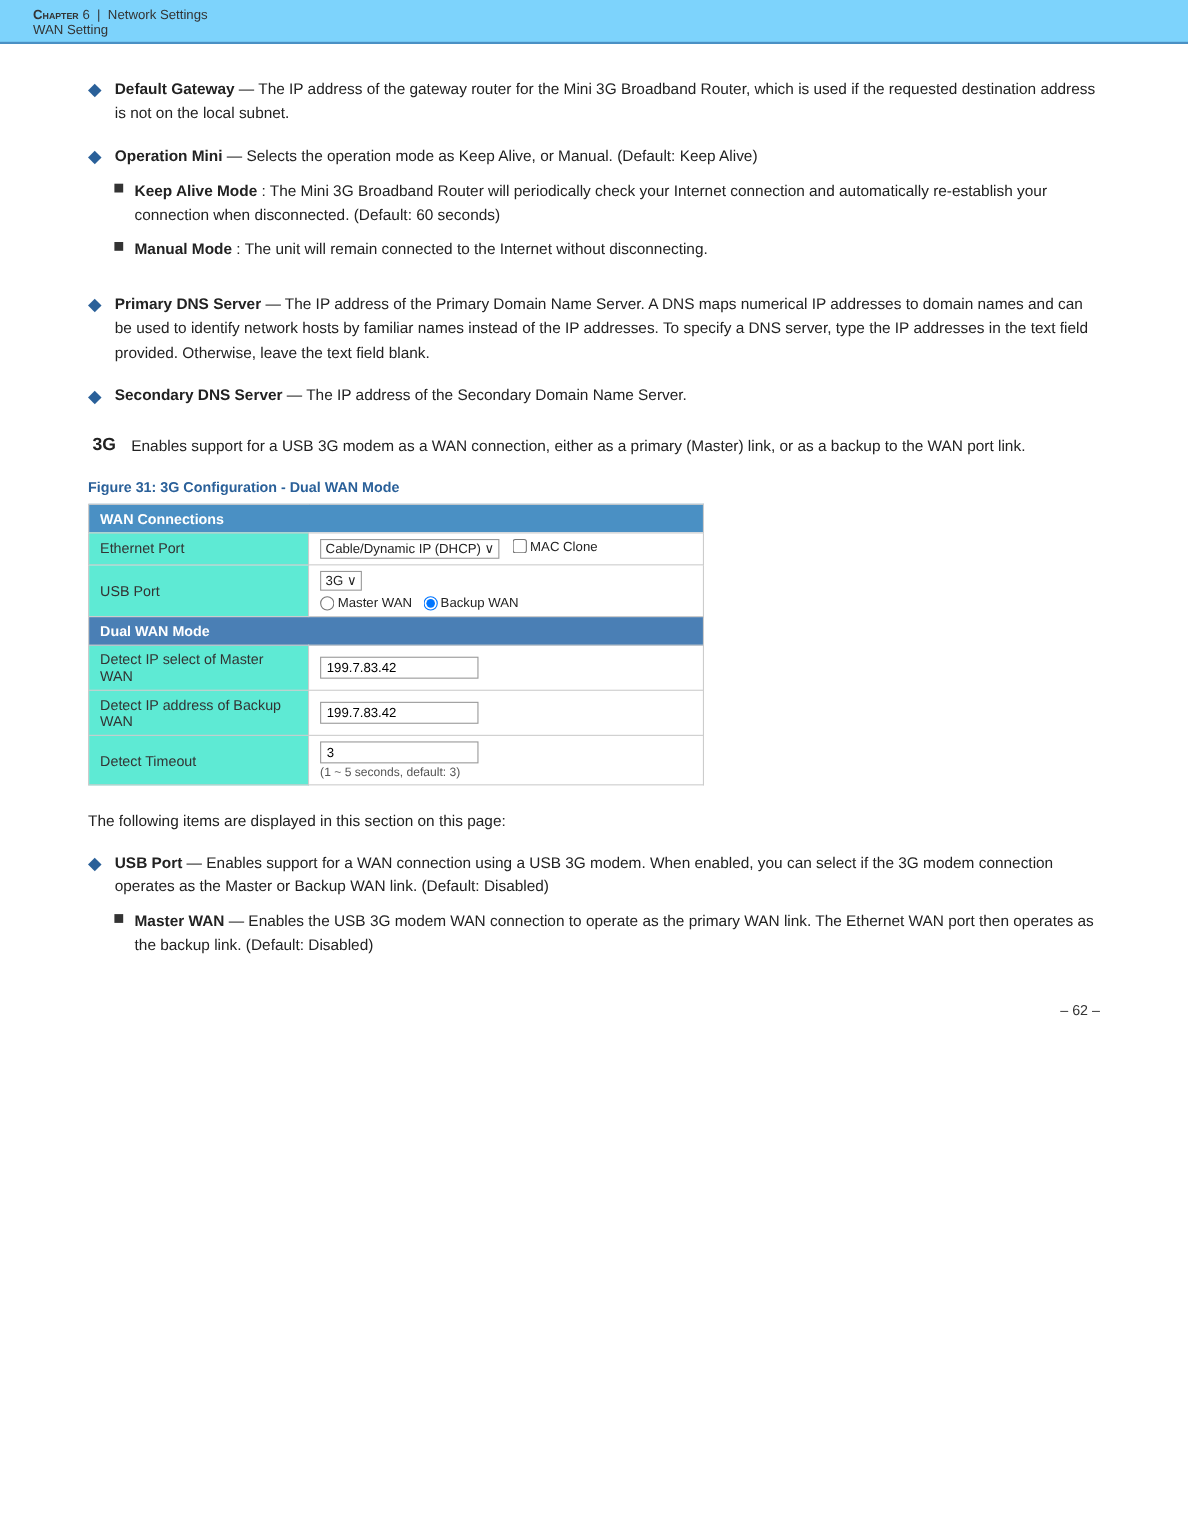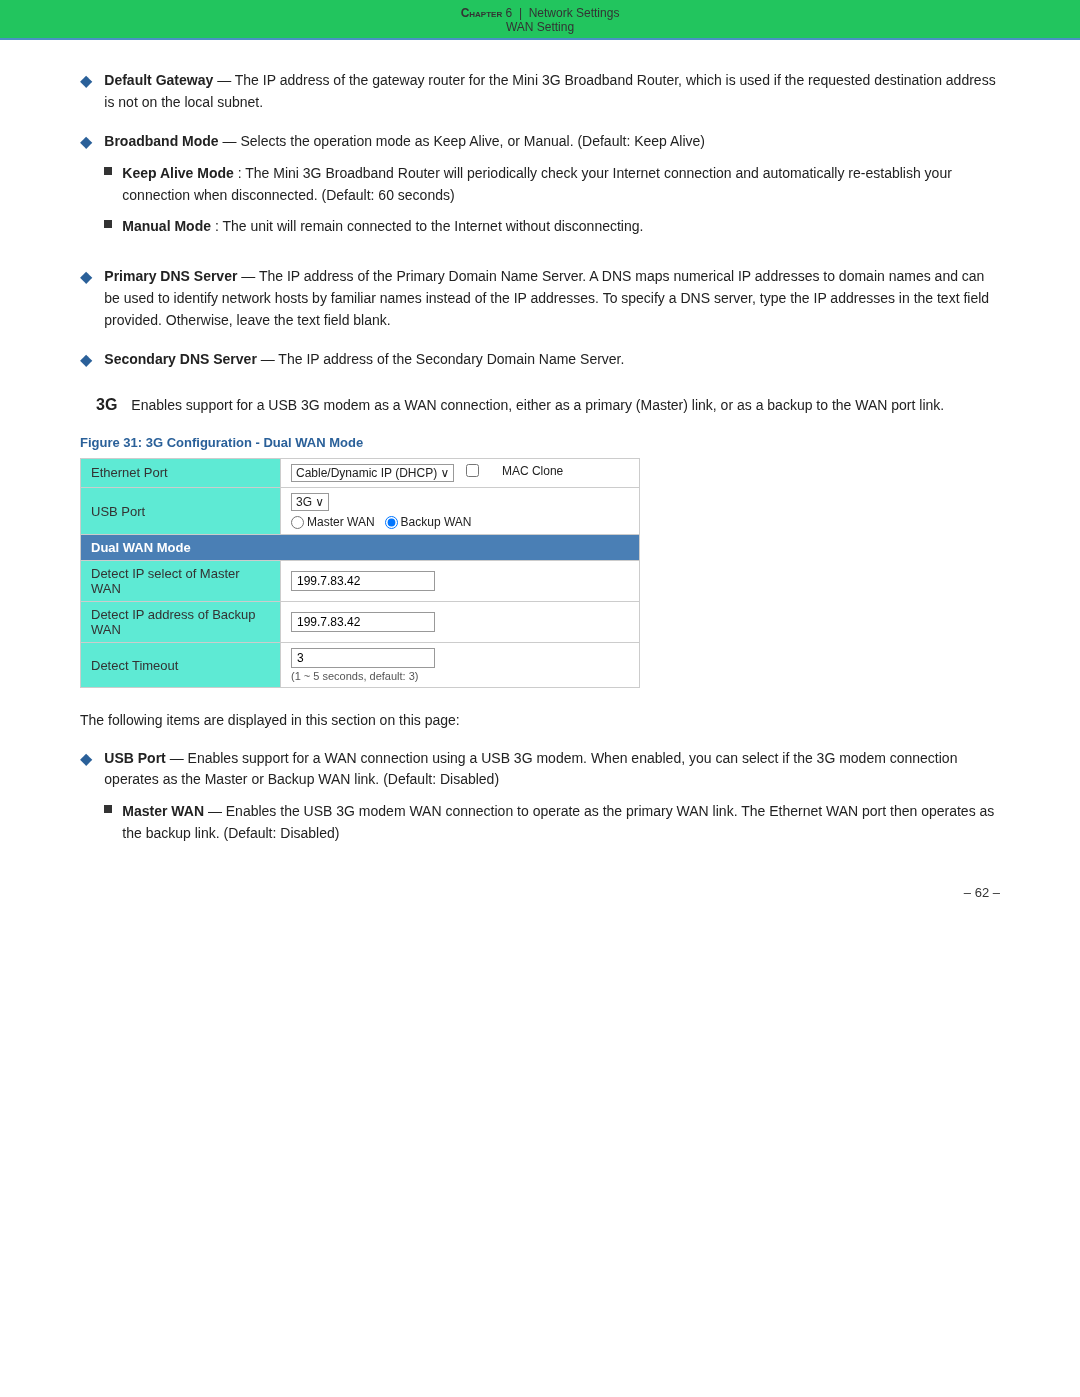--- a/index.html
+++ b/index.html
@@ -6,24 +6,24 @@
     body {
       font-family: Arial, Helvetica, sans-serif;
       font-size: 14px;
       background: #fff;
       color: #222;
       width: 1080px;
       min-height: 1397px;
     }
 
     .header-bar {
-      background: #22c55e;
+      background: #7dd3fc;
       border-bottom: 2px solid #4a90c4;
       padding: 6px 30px 4px 30px;
-      text-align: center;
+      text-align: left;
     }
     .header-bar .chapter-label {
       font-size: 12px;
       color: #333;
     }
     .header-bar .chapter-label .chapter-word {
       font-variant: small-caps;
       font-weight: bold;
     }
     .header-bar .wan-setting {
@@ -85,21 +85,21 @@
     }
     .sub-bullet-text {
       flex: 1;
       line-height: 1.55;
     }
 
     
     .section-3g {
       display: flex;
       align-items: flex-start;
-      margin: 24px 0 18px 16px;
+      margin: 24px 0 18px 4px;
     }
     .section-3g-label {
       font-size: 16px;
       font-weight: bold;
       margin-right: 14px;
       flex-shrink: 0;
       margin-top: 1px;
     }
     .section-3g-text {
       line-height: 1.55;
@@ -156,21 +156,20 @@
       background: #fff;
       font-size: 12px;
       padding: 1px 4px;
       display: inline-block;
     }
     .checkbox-item {
       display: inline-flex;
       align-items: center;
       margin-left: 8px;
       font-size: 12px;
-      gap: 20px;
     }
     .checkbox-item input[type="checkbox"] {
       margin-right: 3px;
     }
     .radio-group {
       display: flex;
       align-items: center;
       gap: 10px;
       font-size: 12px;
     }
@@ -227,21 +226,21 @@
       <span class="diamond-bullet">◆</span>
       <span class="bullet-text">
         <strong>Default Gateway</strong>
         <span> — The IP address of the gateway router for the Mini 3G Broadband Router, which is used if the requested destination address is not on the local subnet.</span>
       </span>
     </li>
 
     <li>
       <span class="diamond-bullet">◆</span>
       <span class="bullet-text">
-        <strong>Broadband Mode</strong>
+        <strong>Operation Mini</strong>
         <span> — Selects the operation mode as Keep Alive, or Manual. (Default: Keep Alive)</span>
         <ul class="sub-bullet-list">
           <li>
             <span class="square-bullet"></span>
             <span class="sub-bullet-text">
               <strong>Keep Alive Mode</strong>
               <span>: The Mini 3G Broadband Router will periodically check your Internet connection and automatically re-establish your connection when disconnected. (Default: 60 seconds)</span>
             </span>
           </li>
           <li>
@@ -277,20 +276,23 @@
     <span class="section-3g-label">3G</span>
     <span class="section-3g-text">Enables support for a USB 3G modem as a WAN connection, either as a primary (Master) link, or as a backup to the WAN port link.</span>
   </div>
 
   <div class="figure-container">
     <div class="figure-caption">Figure 31:  3G Configuration - Dual WAN Mode</div>
 
     <table class="config-table">
 
       <tbody>
+          <tr>
+        <td colspan="2" class="section-header">WAN Connections</td>
+      </tr>
 
       <tr>
         <td class="label-col">Ethernet Port</td>
         <td class="value-col">
           <span class="select-box">
             Cable/Dynamic IP (DHCP) ∨
           </span>
           <label class="checkbox-item">
             <input type="checkbox" style="">
             <span>MAC Clone</span>

